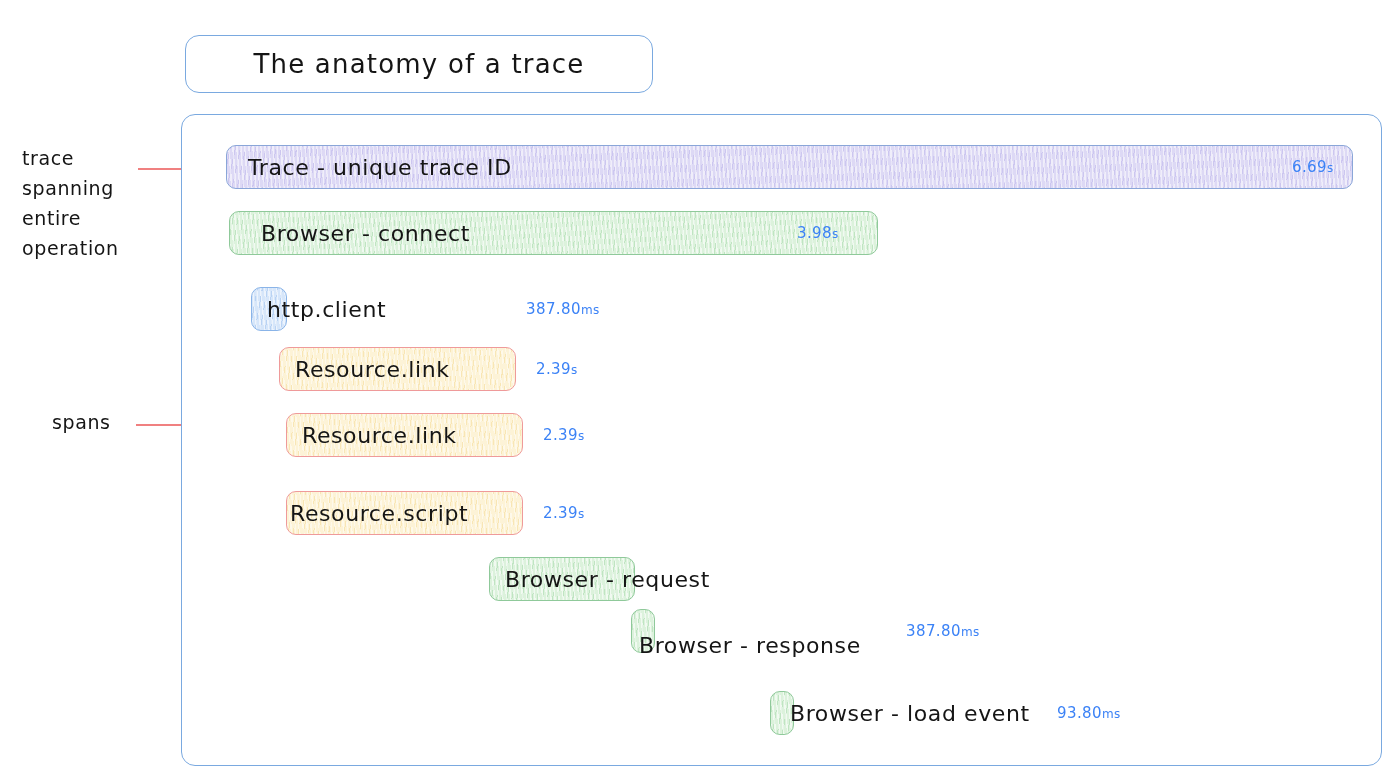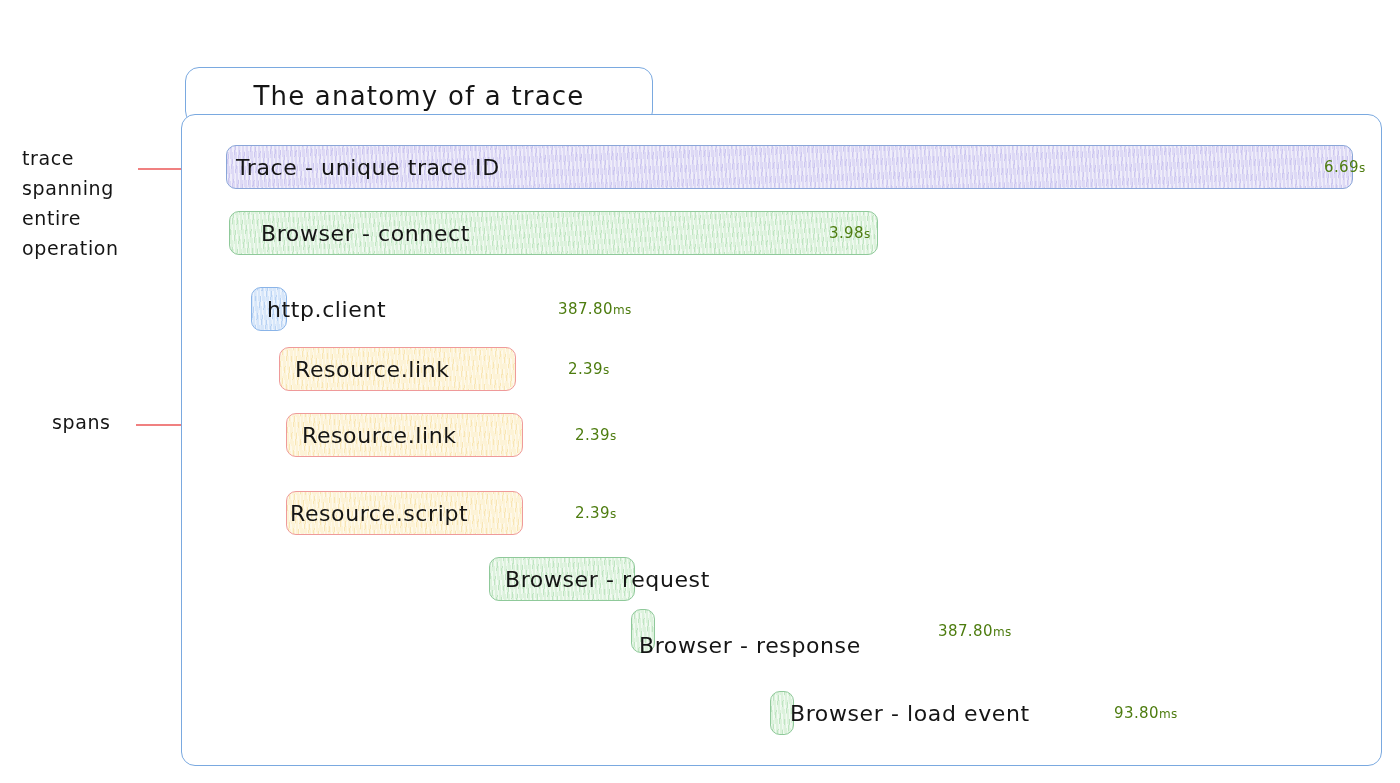--- a/index.html
+++ b/index.html
@@ -23,21 +23,20 @@
     top: 35px;
     width: 468px;
     height: 58px;
     border: 1.6px solid #7aa9e0;
     border-radius: 14px;
     box-sizing: border-box;
     background: #ffffff;
     display: flex;
     align-items: center;
     justify-content: center;
-    margin-top: 32px;
   }
   #title-text {
     font-size: 26px;
     letter-spacing: 1.2px;
     color: #151515;
   }
 
   
   #trace-container {
     position: absolute;
@@ -103,23 +102,22 @@
     letter-spacing: 0.6px;
     color: #151515;
     white-space: nowrap;
     pointer-events: none;
   }
   .span-duration {
     position: absolute;
     z-index: 3;
     font-size: 15px;
     letter-spacing: 0.4px;
-    color: #4d7c0f;
+    color: #3b82f6;
     white-space: nowrap;
-    padding-left: 32px;
   }
   .span-duration .unit { font-size: 12px; }
 
   
   .fill-purple {
     background-color: #ddd9f5;
     background-image:
       repeating-linear-gradient(86deg, rgba(255,255,255,.55) 0px, rgba(255,255,255,.55) 1.5px, rgba(255,255,255,0) 1.5px, rgba(255,255,255,0) 4px),
       repeating-linear-gradient(-78deg, rgba(160,150,225,.28) 0px, rgba(160,150,225,.28) 1px, rgba(255,255,255,0) 1px, rgba(255,255,255,0) 5px);
     border-color: #8aa6d8;
@@ -160,21 +158,21 @@
 <div class="leader-line" id="leader-trace"></div>
 <div class="bracket-line" id="bracket-trace"></div>
 
 <div class="annotation-text" id="annotation-spans-text">spans</div>
 <div class="leader-line" id="leader-spans"></div>
 <div class="bracket-line" id="bracket-spans"></div>
 
 <div id="trace-container">
     <div class="span-row" style="left: 44px; top: 30px;">
       <div class="span-bar fill-purple" style="width: 1127px;"></div>
-      <span class="span-label" style="margin-left: 10px;">Trace - unique trace ID</span>
+      <span class="span-label" style="margin-left: 22px;">Trace - unique trace ID</span>
       <span class="span-duration" style="left: 1066px;"><span>6.69</span><span class="unit">s</span></span>
     </div>
     <div class="span-row" style="left: 47px; top: 96px;">
       <div class="span-bar fill-green" style="width: 649px;"></div>
       <span class="span-label" style="margin-left: 32px;">Browser - connect</span>
       <span class="span-duration" style="left: 568px;"><span>3.98</span><span class="unit">s</span></span>
     </div>
     <div class="span-row" style="left: 69px; top: 172px;">
       <div class="span-bar fill-blue" style="width: 36px;"></div>
       <span class="span-label" style="margin-left: 16px;">http.client</span>
@@ -200,15 +198,15 @@
       <span class="span-label" style="margin-left: 16px;">Browser - request</span>
     </div>
     <div class="span-row" style="left: 449px; top: 494px;">
       <div class="span-bar fill-green" style="width: 24px;"></div>
       <span class="span-label" style="margin-left: 8px; margin-top: 28px;">Browser - response</span>
       <span class="span-duration" style="left: 275px;"><span>387.80</span><span class="unit">ms</span></span>
     </div>
     <div class="span-row" style="left: 588px; top: 576px;">
       <div class="span-bar fill-green" style="width: 24px;"></div>
       <span class="span-label" style="margin-left: 20px;">Browser - load event</span>
-      <span class="span-duration" style="left: 312px;"><span>93.80</span><span class="unit">ms</span></span>
+      <span class="span-duration" style="left: 287px;"><span>93.80</span><span class="unit">ms</span></span>
     </div>
   </div>
 
 </body></html>

